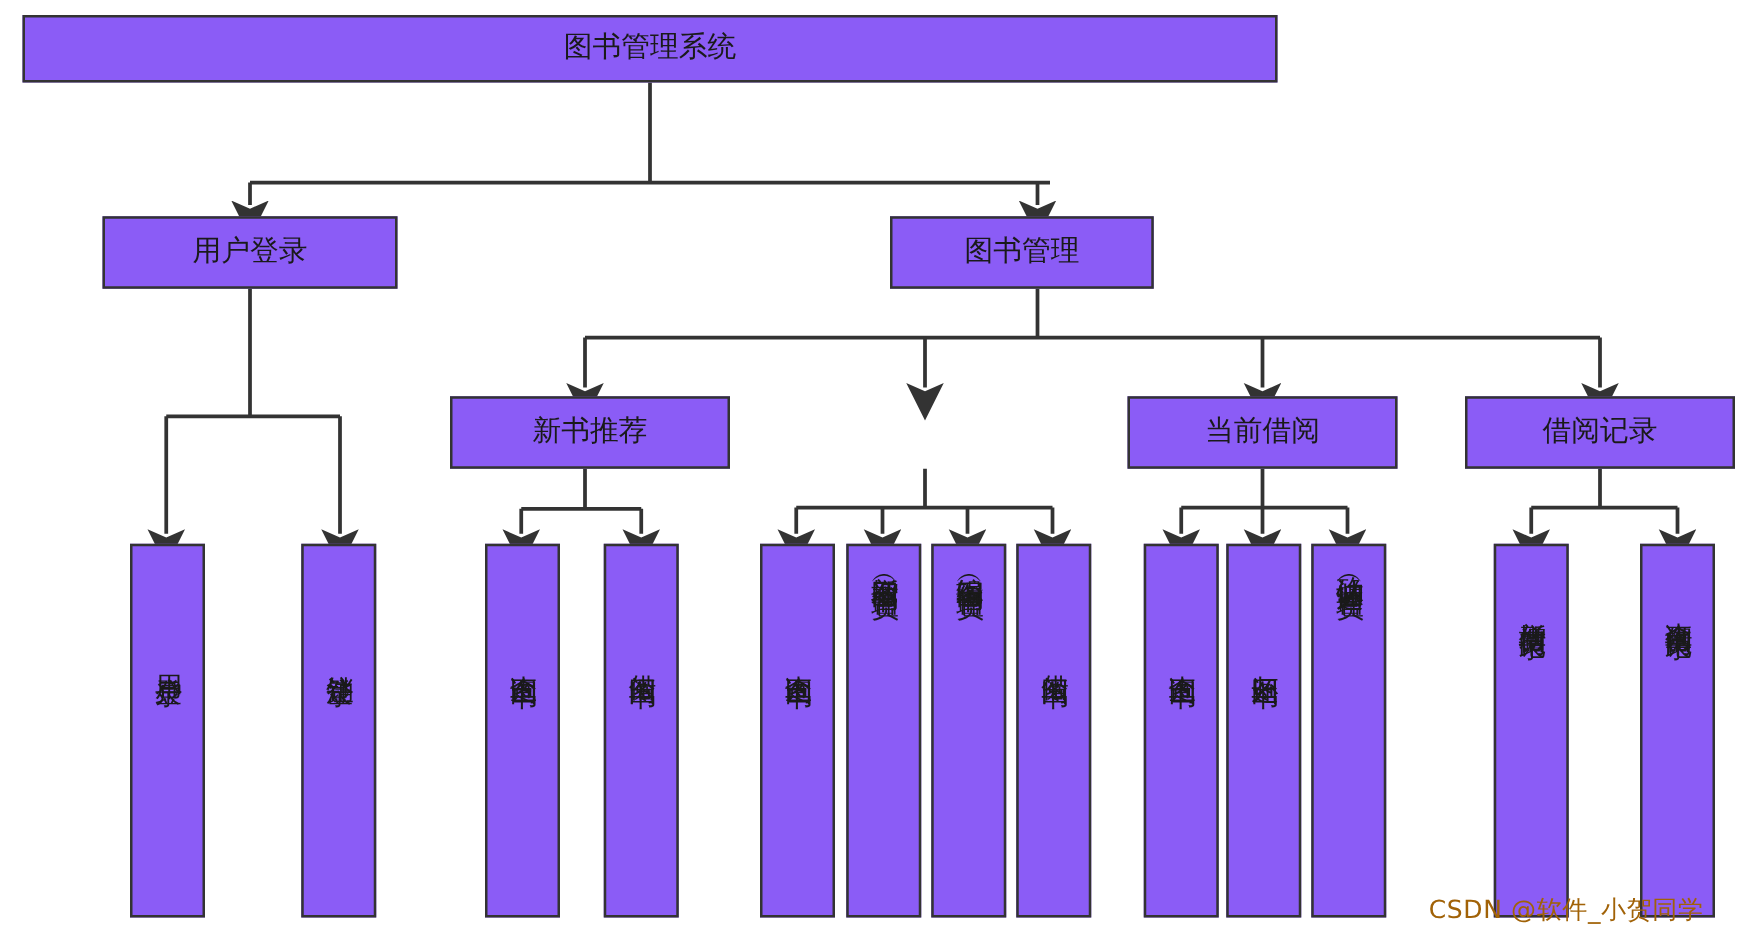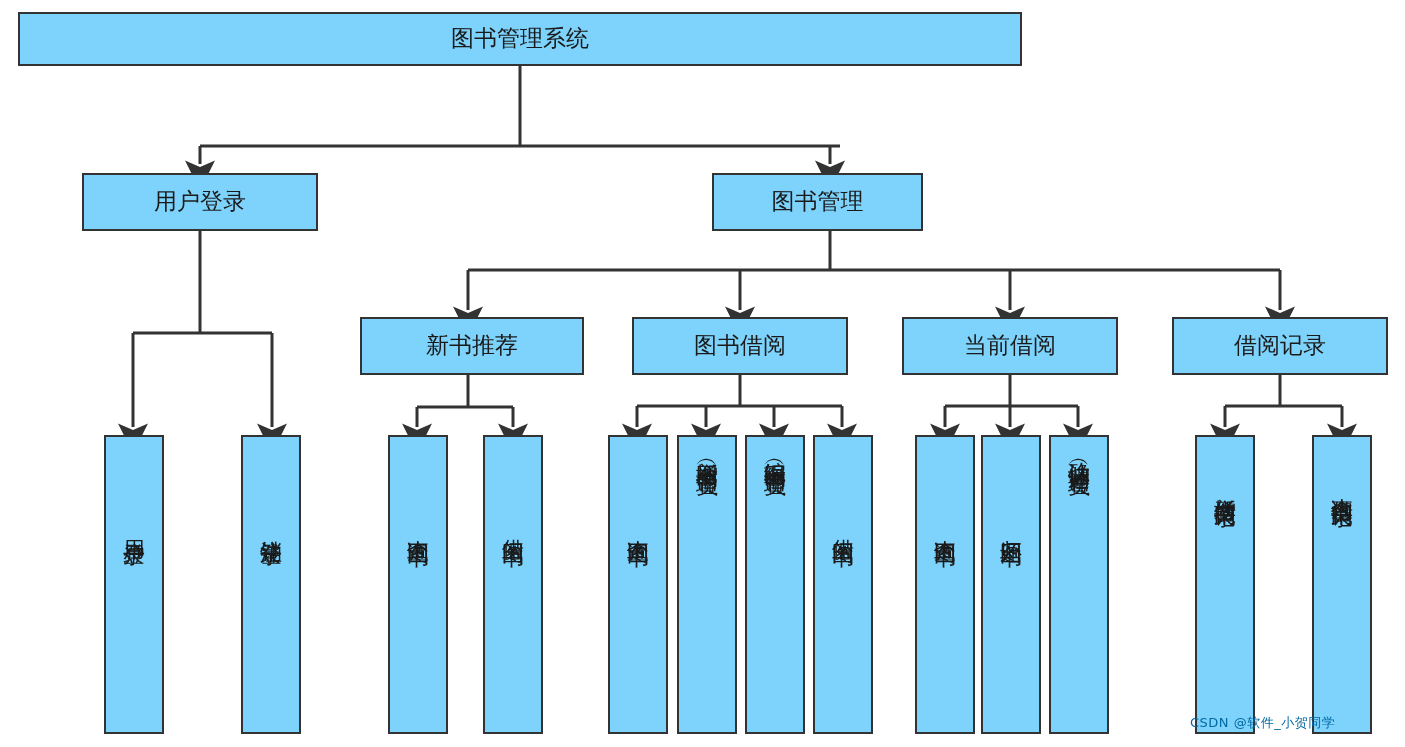--- a/index.html
+++ b/index.html
@@ -21,21 +21,21 @@
   #diagram-svg {
     position: absolute;
     left: 0;
     top: 0;
     width: 1405px;
     height: 747px;
   }
   .node {
     position: absolute;
     box-sizing: border-box;
-    background: #7dd3fc;
+    background: #8b5cf6;
     border: 2px solid #333333;
     display: flex;
     align-items: center;
     justify-content: center;
     color: #1a1a1a;
     z-index: 2;
   }
   .node-label {
     display: block;
     text-align: center;
@@ -59,24 +59,24 @@
   .node.vert .node-label {
     writing-mode: vertical-rl;
     text-orientation: upright;
     font-size: 22px;
     letter-spacing: 2px;
     line-height: 1;
     white-space: nowrap;
   }
   #watermark {
     position: absolute;
-    left: 1190px;
+    left: 1143px;
     top: 714px;
-    font-size: 13px;
-    color: #0369a1;
+    font-size: 20px;
+    color: #a16207;
     white-space: nowrap;
     z-index: 3;
     letter-spacing: 0.5px;
   }
 </style>
 </head>
 <body>
 
 <div id="diagram-root">
 
@@ -139,23 +139,20 @@
   </div>
 
   <div class="node horiz" style="left:712px; top:173px; width:211px; height:58px;">
     <span class="node-label">图书管理</span>
   </div>
 
   <div class="node horiz" style="left:360px; top:317px; width:224px; height:58px;">
     <span class="node-label">新书推荐</span>
   </div>
 
-  <div class="node horiz" style="left:632px; top:317px; width:216px; height:58px;">
-    <span class="node-label">图书借阅</span>
-  </div>
 
   <div class="node horiz" style="left:902px; top:317px; width:216px; height:58px;">
     <span class="node-label">当前借阅</span>
   </div>
 
   <div class="node horiz" style="left:1172px; top:317px; width:216px; height:58px;">
     <span class="node-label">借阅记录</span>
   </div>
 
   <div class="node vert" style="left:104px; top:435px; width:60px; height:299px; padding-top:85px;">

